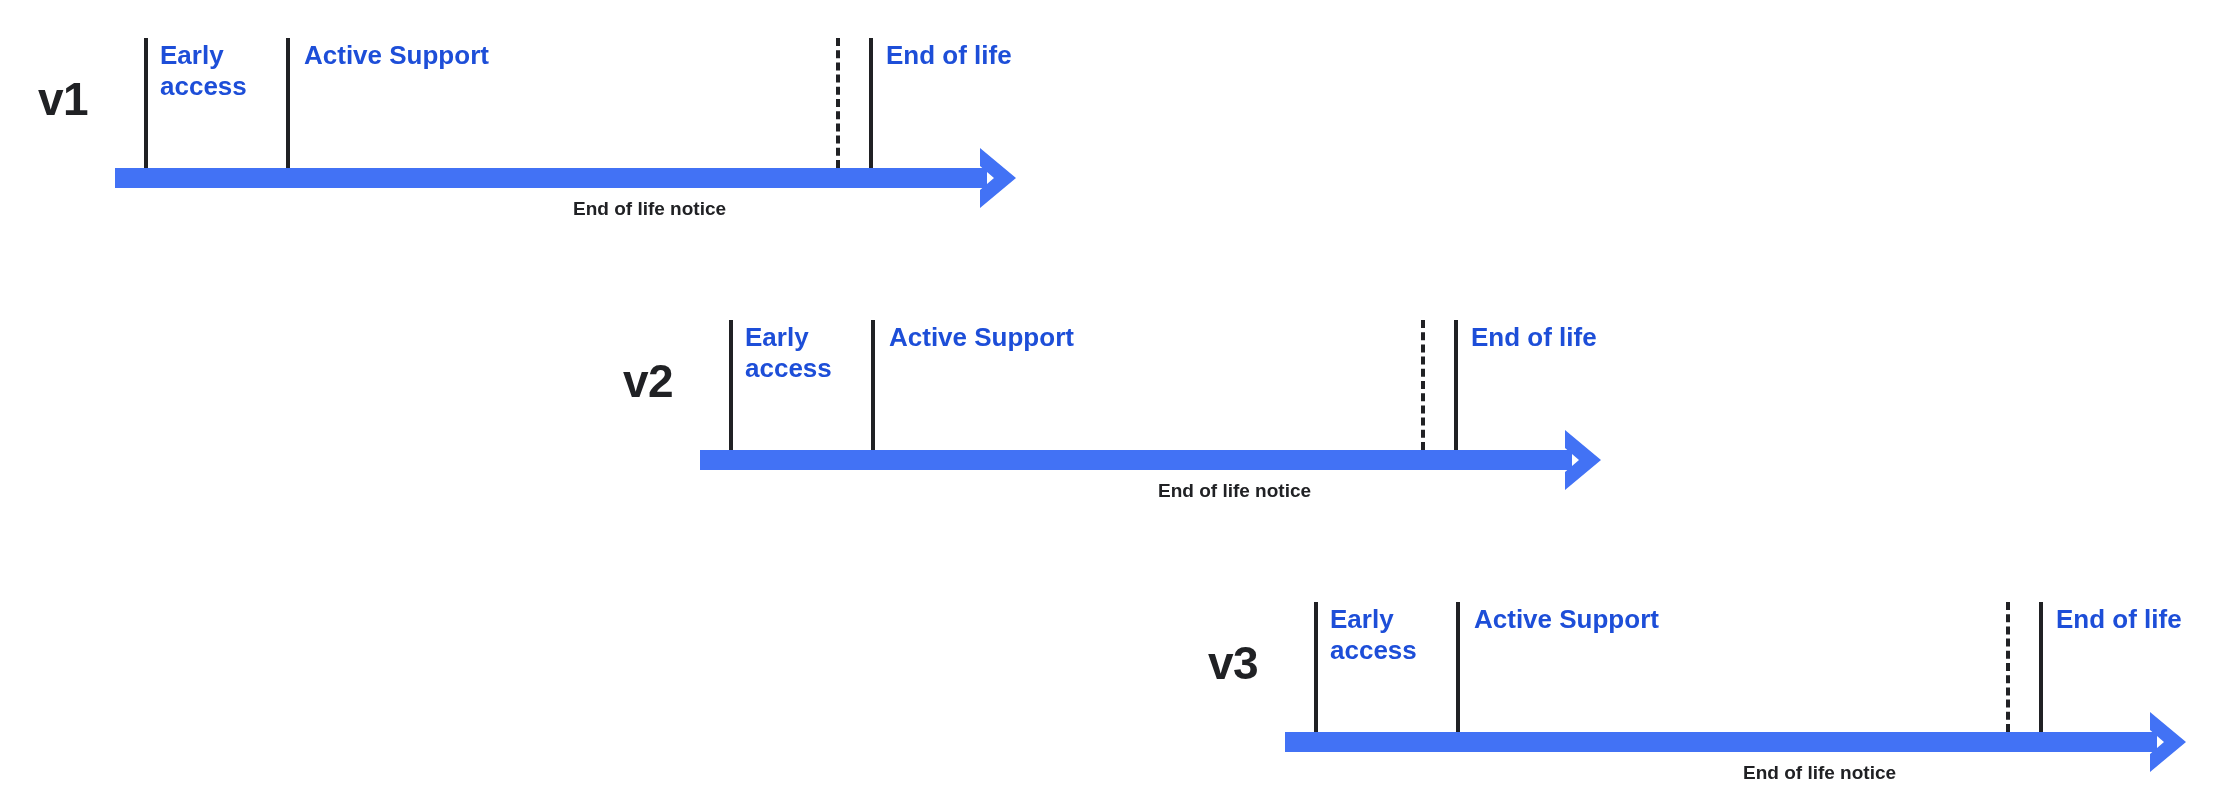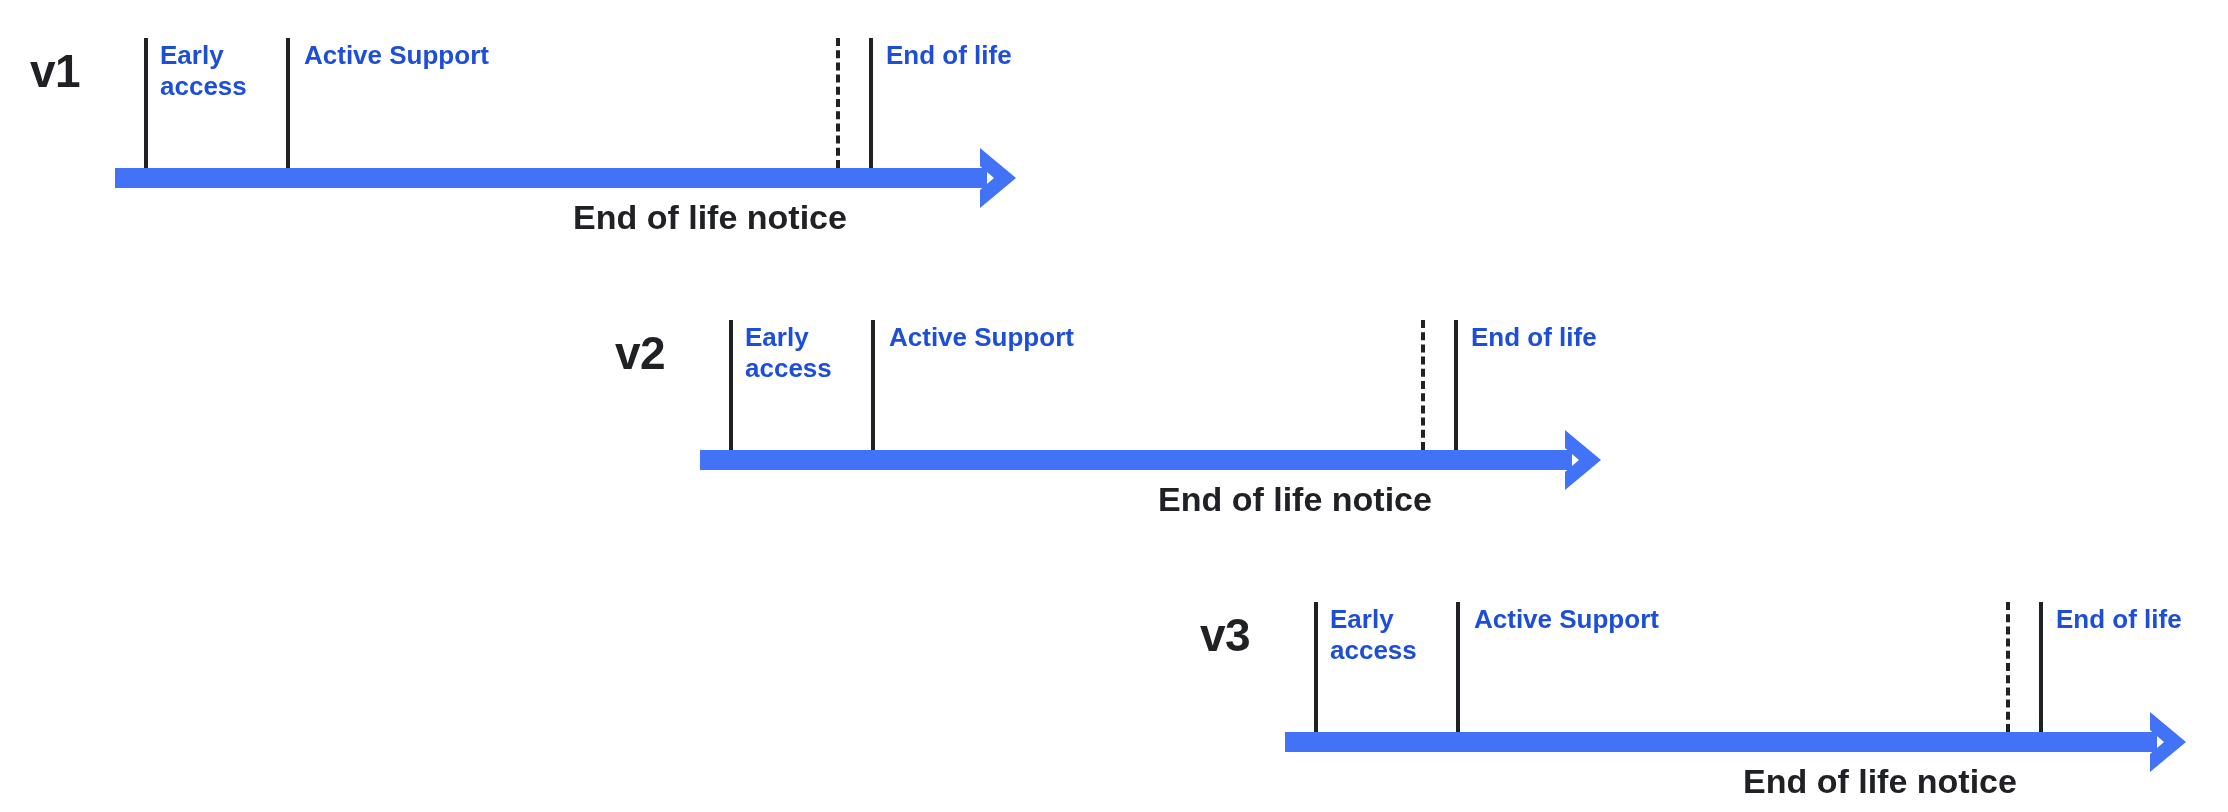--- a/index.html
+++ b/index.html
@@ -24,23 +24,23 @@
   
   .timeline-row {
     position: absolute;
     height: 260px;
   }
 
   
   .version-label {
     position: absolute;
     left: 0;
-    top: 28px;
+    top: 56px;
     width: 66px;
-    text-align: left;
+    text-align: center;
     font-size: 46px;
     font-weight: 700;
     color: #202124;
     letter-spacing: -0.5px;
     line-height: 1;
     white-space: nowrap;
   }
 
   
   .tick {
@@ -87,21 +87,21 @@
     width: 68px;
     height: 68px;
     overflow: visible;
   }
   .arrow-head svg { display: block; }
 
   
   .notice-label {
     position: absolute;
     top: 178px;
-    font-size: 34px;
+    font-size: 19px;
     font-weight: 700;
     color: #202124;
     white-space: nowrap;
   }
 </style>
 </head>
 <body>
 
 <div id="canvas">
 

